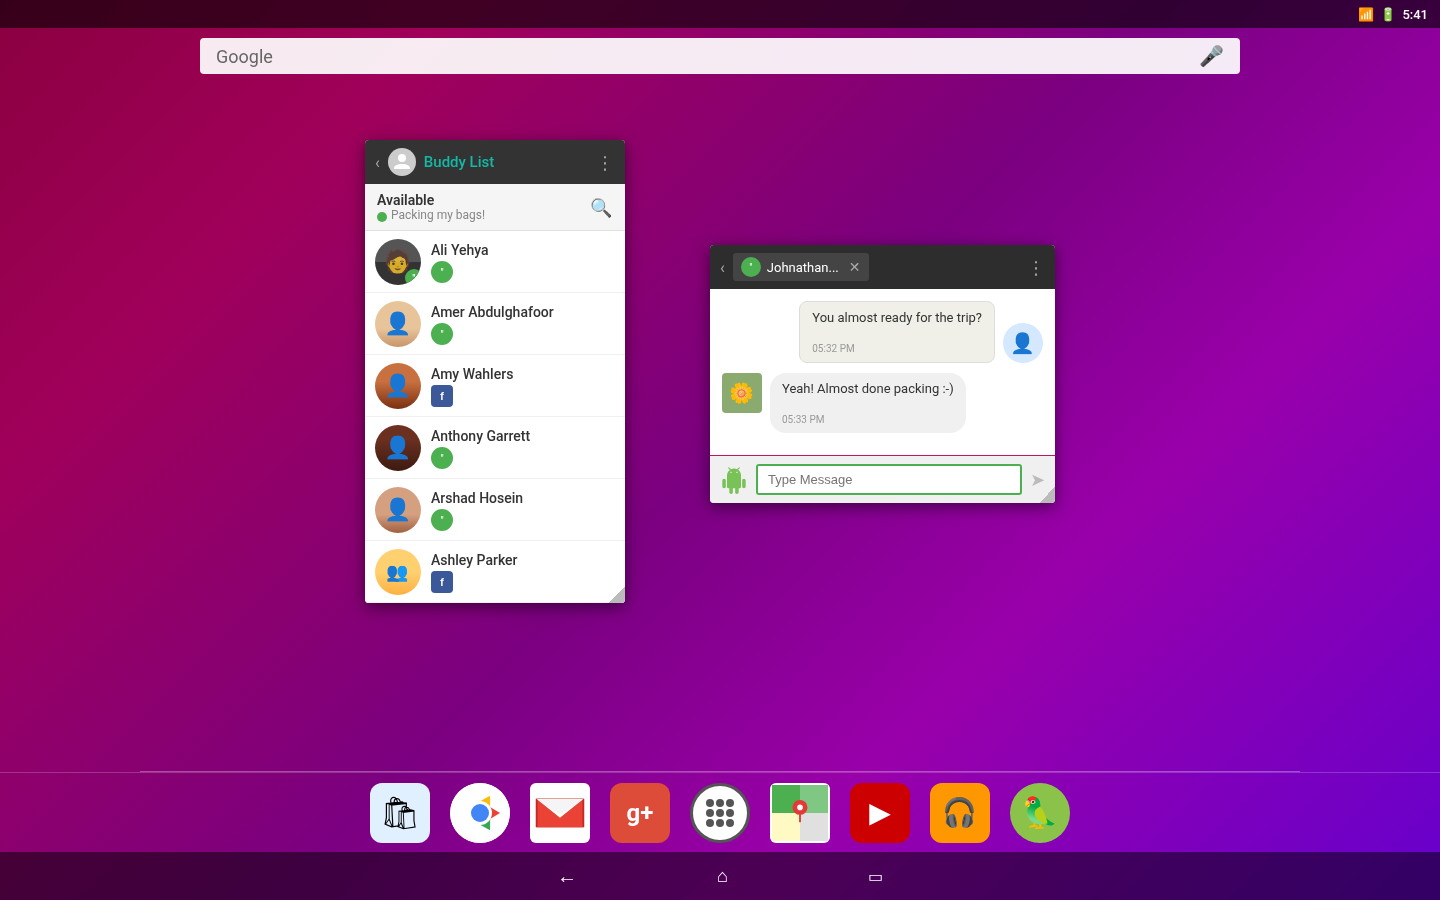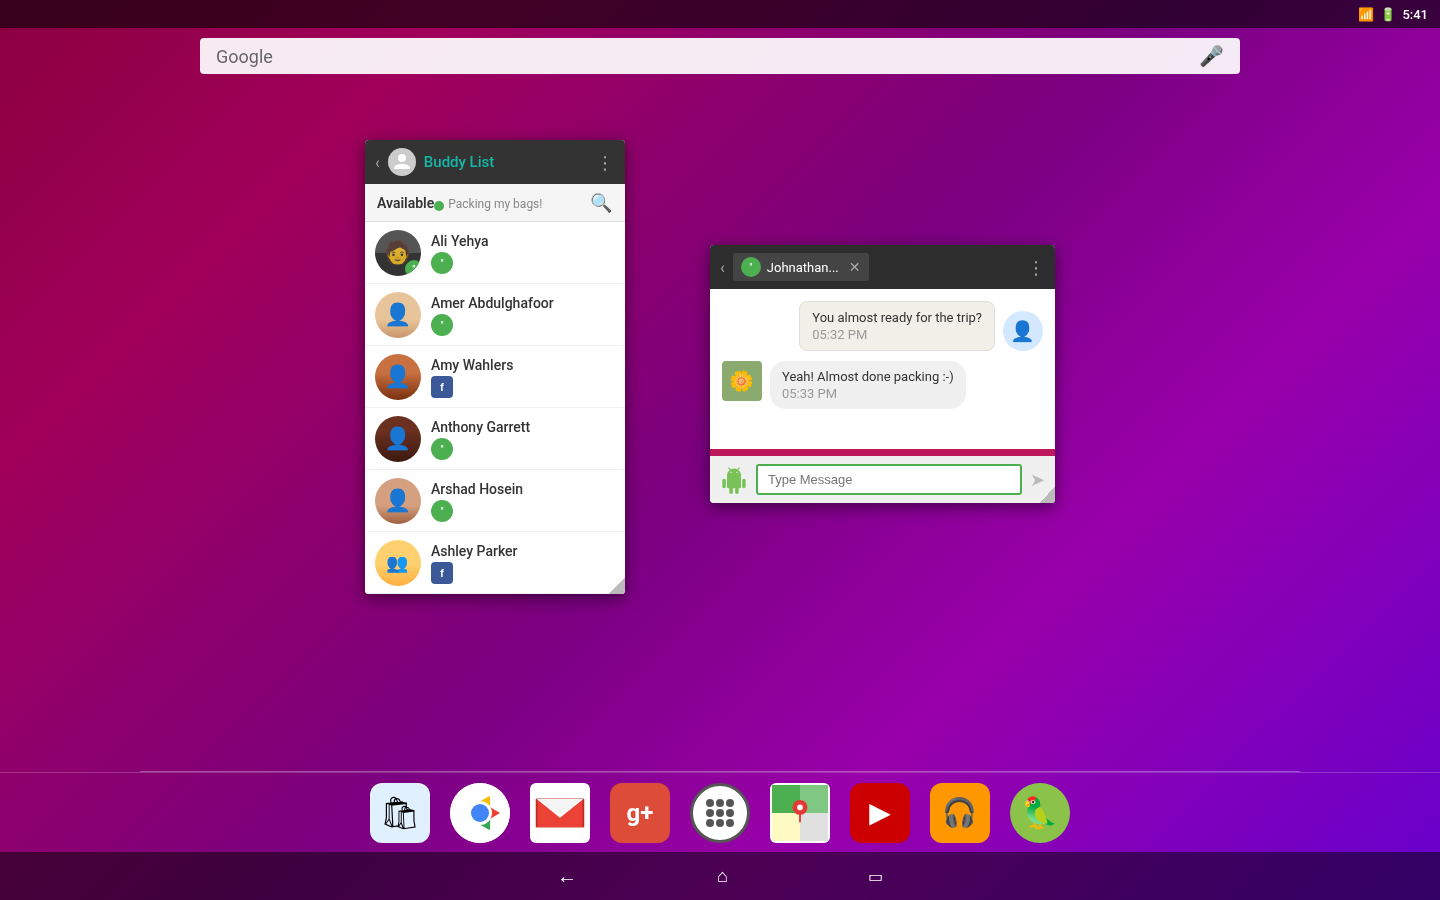--- a/index.html
+++ b/index.html
@@ -108,21 +108,21 @@
     .status-section {
       background: #f5f5f5;
       padding: 8px 12px;
       display: flex;
       align-items: center;
       justify-content: space-between;
       border-bottom: 1px solid #e0e0e0;
     }
     .status-left {
       display: flex;
-      flex-direction: row;
+      flex-direction: column;
     }
     .status-available {
       font-size: 14px;
       font-weight: 600;
       color: #333;
     }
     .status-message-row {
       display: flex;
       align-items: flex-end;
       gap: 4px;
@@ -248,23 +248,23 @@
       justify-content: flex-end;
       margin-bottom: 10px;
       align-items: flex-end;
       gap: 8px;
     }
     .chat-bubble-text {
       font-size: 13px;
       color: #333;
     }
     .chat-bubble-time {
-      font-size: 13px;
+      font-size: 10px;
       color: #999;
-      margin-top: 2px;
+      margin-top: 18px;
     }
     .chat-avatar-small {
       width: 40px;
       height: 40px;
       border-radius: 50%;
       background: #ddd;
       flex-shrink: 0;
       overflow: hidden;
     }
     .chat-msg-incoming {
@@ -278,21 +278,21 @@
       height: 40px;
       border-radius: 4px;
       background: #ddd;
       flex-shrink: 0;
       overflow: hidden;
     }
 
     
     .chat-input-area {
       background: #f0f0f0;
-      border-top: 7px solid #be185d;
+      border-top: 1px solid #be185d;
       padding: 8px 10px;
       display: flex;
       align-items: center;
       gap: 8px;
     }
     .chat-android-icon {
       width: 28px;
       height: 28px;
       flex-shrink: 0;
     }

